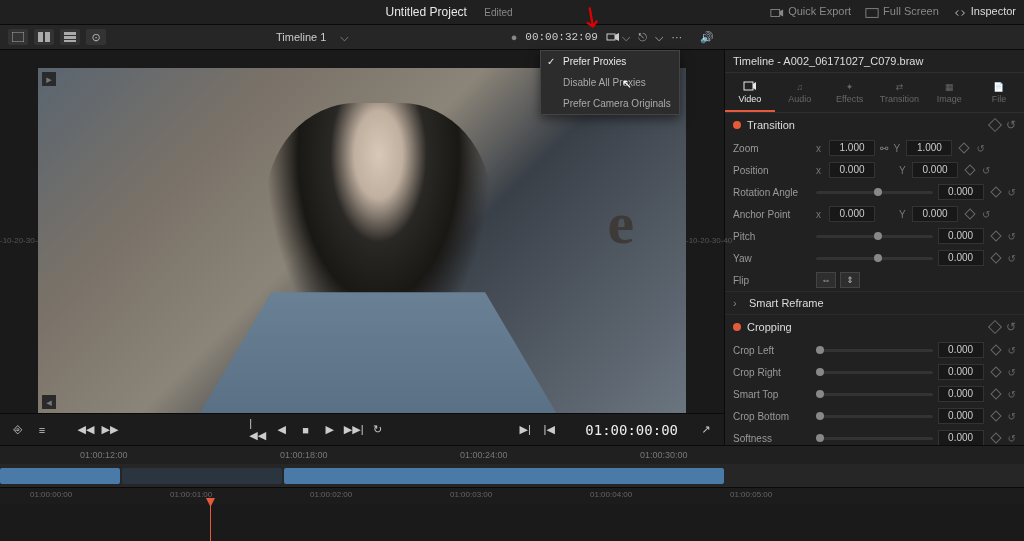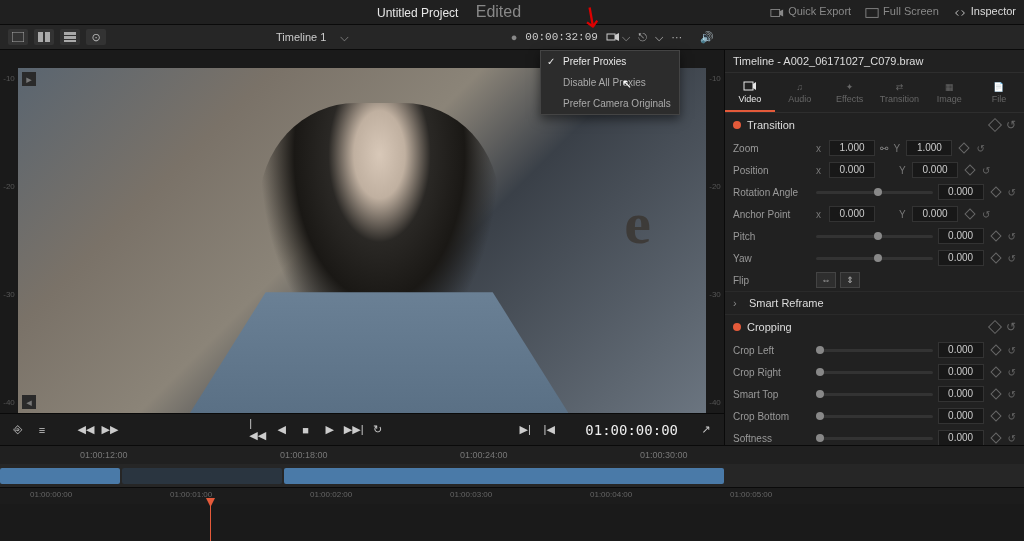--- a/index.html
+++ b/index.html
@@ -1,34 +1,34 @@
 <!DOCTYPE html>
 <html><head>
 <meta charset="utf-8">
 <style>
 *{margin:0;padding:0;box-sizing:border-box;font-family:-apple-system,BlinkMacSystemFont,"Segoe UI",Arial,sans-serif}
 body{background:#181818;color:#b8b8b8;font-size:11px;overflow:hidden;width:1024px;height:541px;position:relative}
 .topbar{height:25px;background:#202020;display:flex;align-items:center;padding:0 8px;border-bottom:1px solid #0a0a0a}
 .topbar .title{flex:1;text-align:center;color:#e8e8e8;font-size:12px}
-.topbar .edited{color:#888;margin-left:14px;font-size:16px}
+.topbar .edited{color:#888;margin-left:14px;font-size:10px}
 .topbar-right{display:flex;gap:14px;align-items:center;color:#888}
 .topbar-icon{width:14px;height:12px;display:inline-block;vertical-align:middle;margin-right:4px}
 .toolbar{height:25px;background:#262626;display:flex;align-items:center;border-bottom:1px solid #0a0a0a}
 .tool-left{display:flex;gap:6px;padding:0 8px;align-items:center}
 .tool-btn{width:20px;height:16px;background:#333;border-radius:2px;display:flex;align-items:center;justify-content:center;cursor:pointer}
 .tool-center{flex:1;display:flex;justify-content:center;align-items:center;gap:14px;color:#ccc}
 .tool-center .tname{font-size:11px}
 .tool-center .chev{color:#888}
 .tool-right{display:flex;align-items:center;gap:8px;padding-right:10px;color:#aaa}
 .tc{color:#ccc;font-family:Liberation Mono, monospace;font-size:11px}
 .main{display:flex;height:395px}
 .viewer{flex:1;position:relative;background:#1a1a1a;display:flex;flex-direction:column}
 .viewer-top{height:18px;display:flex;justify-content:space-between;align-items:center;padding:0 6px;color:#666;font-size:9px}
 .viewer-mid{flex:1;display:flex;align-items:stretch}
-.vside{width:18px;display:flex;flex-direction:column;justify-content:space-between;align-items:center;padding:6px 0;color:#555;font-size:8px}
+.vside{width:38px;display:flex;flex-direction:row;justify-content:space-between;align-items:center;padding:6px 0;color:#555;font-size:8px}
 .vside span{writing-mode:horizontal-tb}
 .preview{flex:1;background:linear-gradient(135deg,#5a6570 0%,#7a7268 25%,#8b8478 45%,#3a4048 60%,#6b7580 100%);position:relative;overflow:hidden}
 .preview::before{content:"";position:absolute;left:35%;top:10%;width:35%;height:75%;background:radial-gradient(ellipse at 50% 20%,#d8c8b8 0%,#c0b0a0 15%,#2a2825 30%,#1a1815 50%,transparent 70%);border-radius:40% 40% 30% 30%}
 .preview::after{content:"";position:absolute;left:25%;bottom:0;width:55%;height:35%;background:linear-gradient(180deg,#6a8095,#5a7085);clip-path:polygon(20% 0,80% 0,100% 100%,0 100%)}
 .letter{position:absolute;right:8%;top:35%;font-size:60px;font-weight:600;color:#3a3530;opacity:.8;font-family:serif}
 .vhandle{position:absolute;left:4px;width:14px;height:14px;background:#2a2a2a;display:flex;align-items:center;justify-content:center;color:#777;cursor:pointer}
 .vh-top{top:4px}
 .vh-bot{bottom:4px}
 .transport{height:32px;background:#1c1c1c;display:flex;align-items:center;padding:0 10px;gap:8px;border-top:1px solid #0a0a0a}
 .transport .grp{display:flex;gap:8px;align-items:center}

